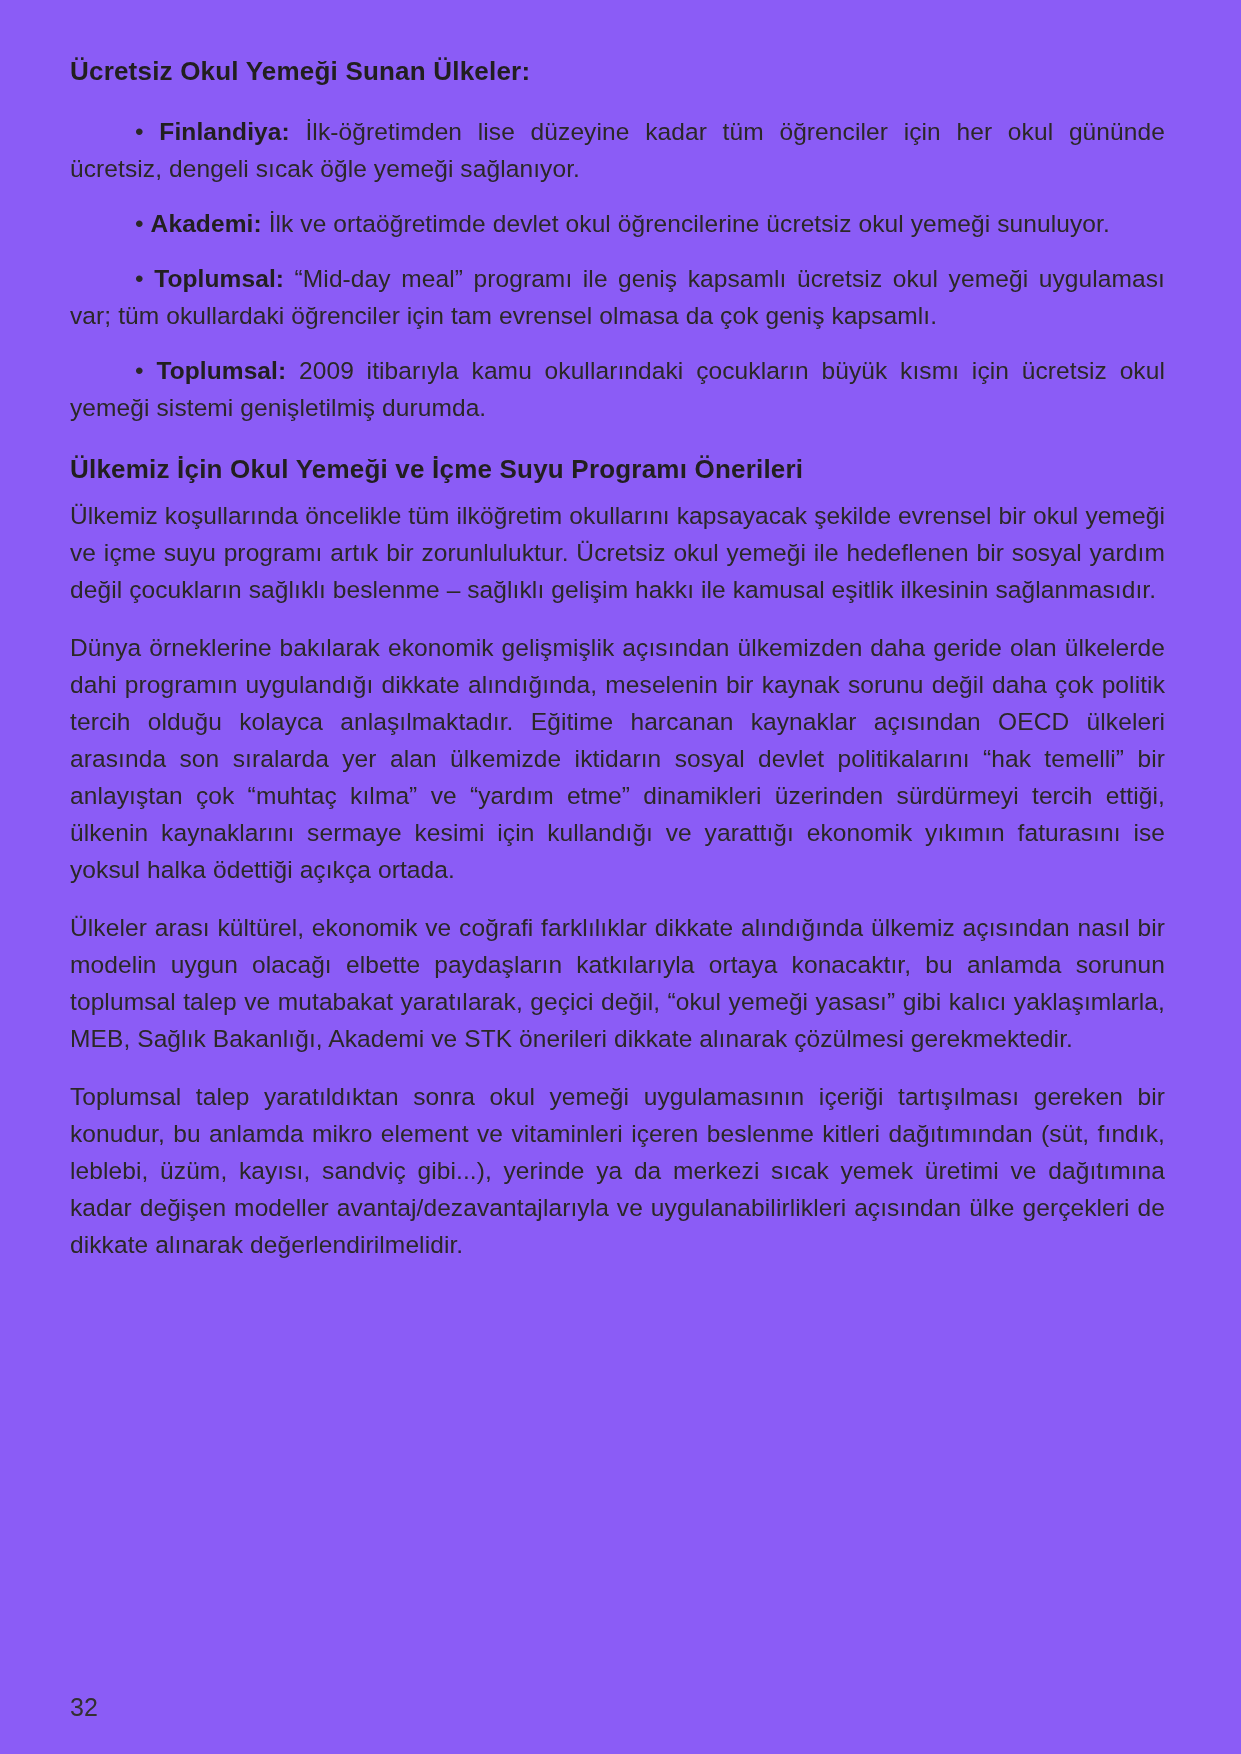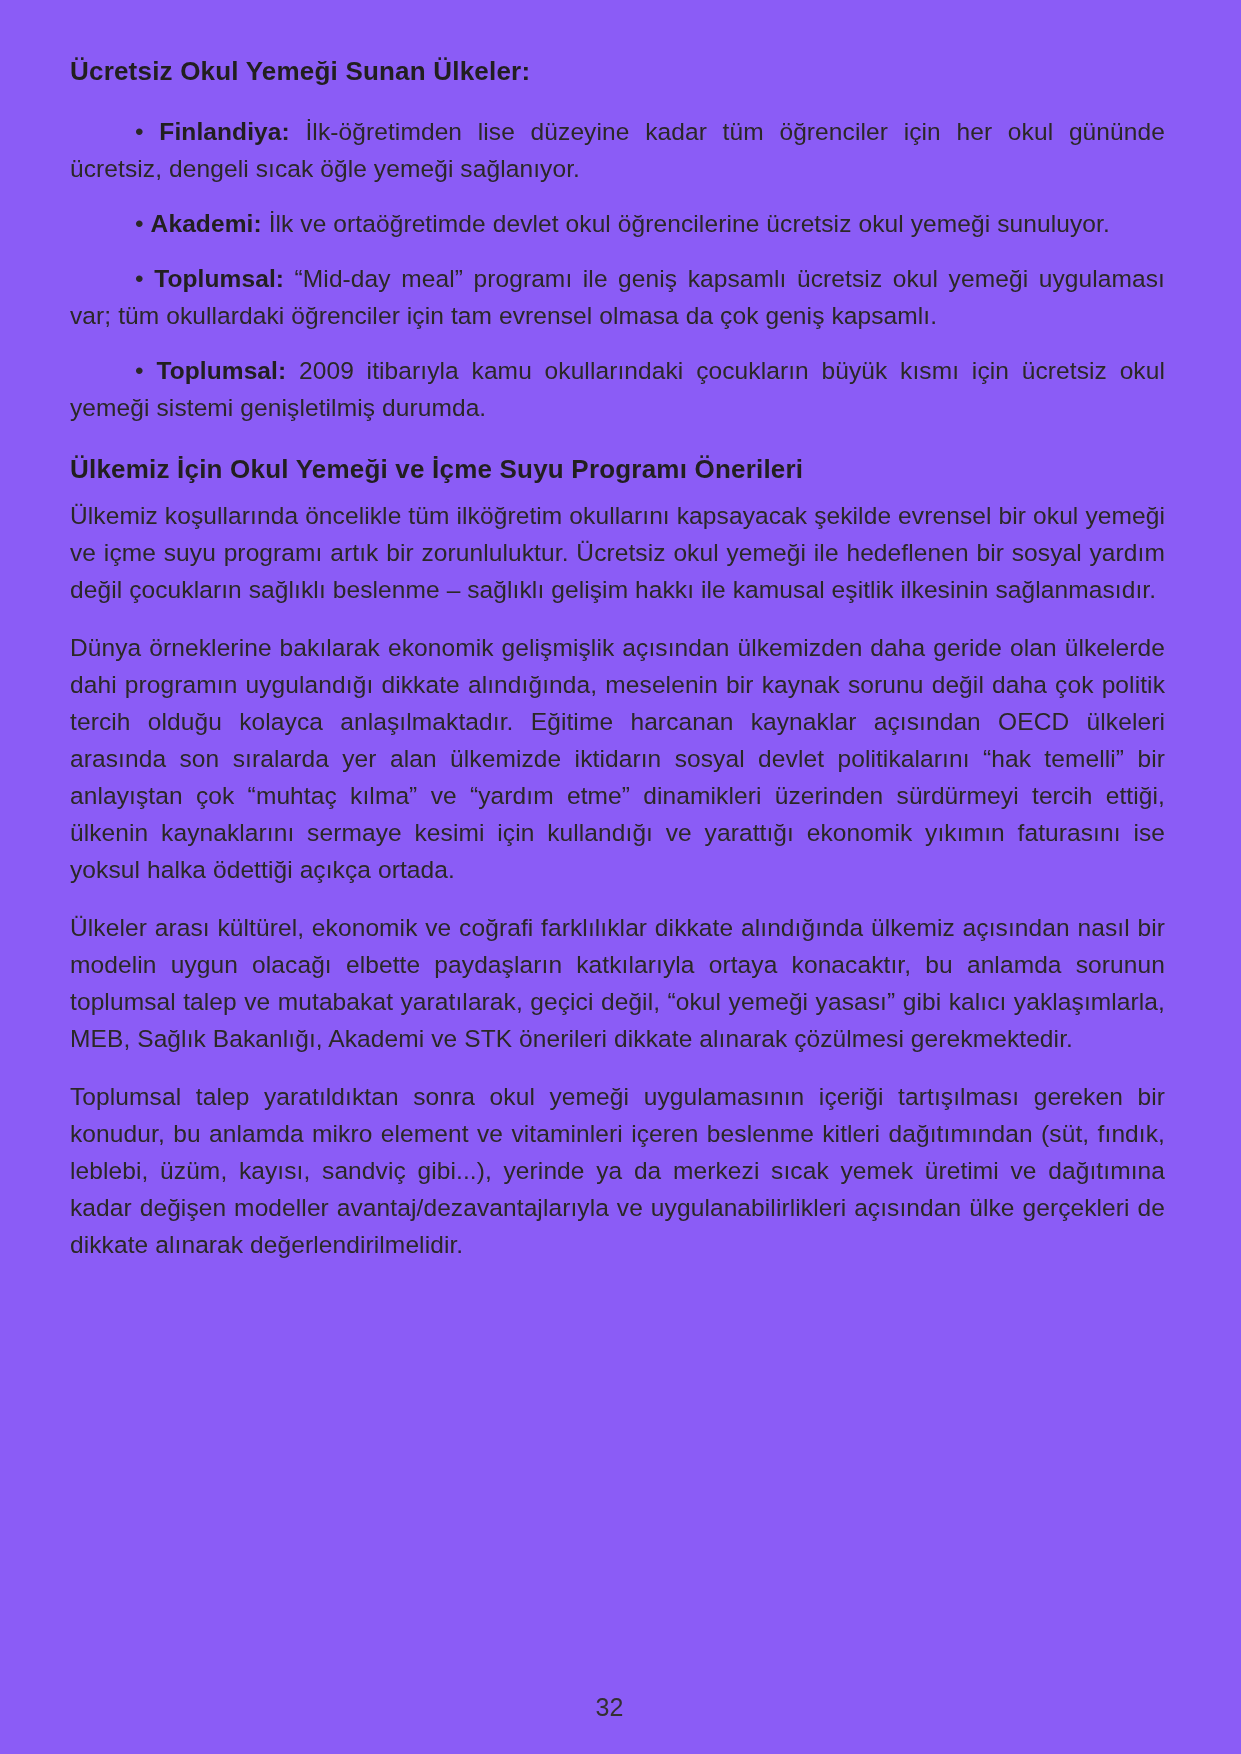--- a/index.html
+++ b/index.html
@@ -52,21 +52,21 @@
   .bullet-label {
     font-weight: bold;
     color: #221f20;
   }
   .footer {
     position: absolute;
     left: 70px;
     right: 92px;
     bottom: 32px;
     display: flex;
-    justify-content: center;
+    justify-content: flex-start;
     align-items: baseline;
     font-size: 25px;
     color: #333031;
   }
   .footer .running-title {
     letter-spacing: 0.3px;
   }
 </style>
 </head>
 <body>

